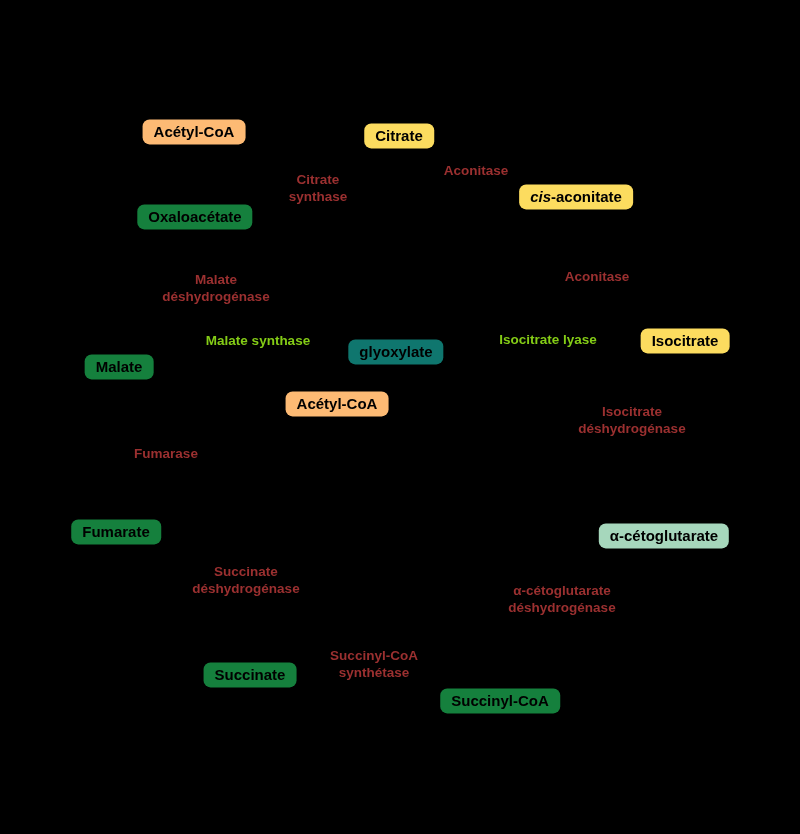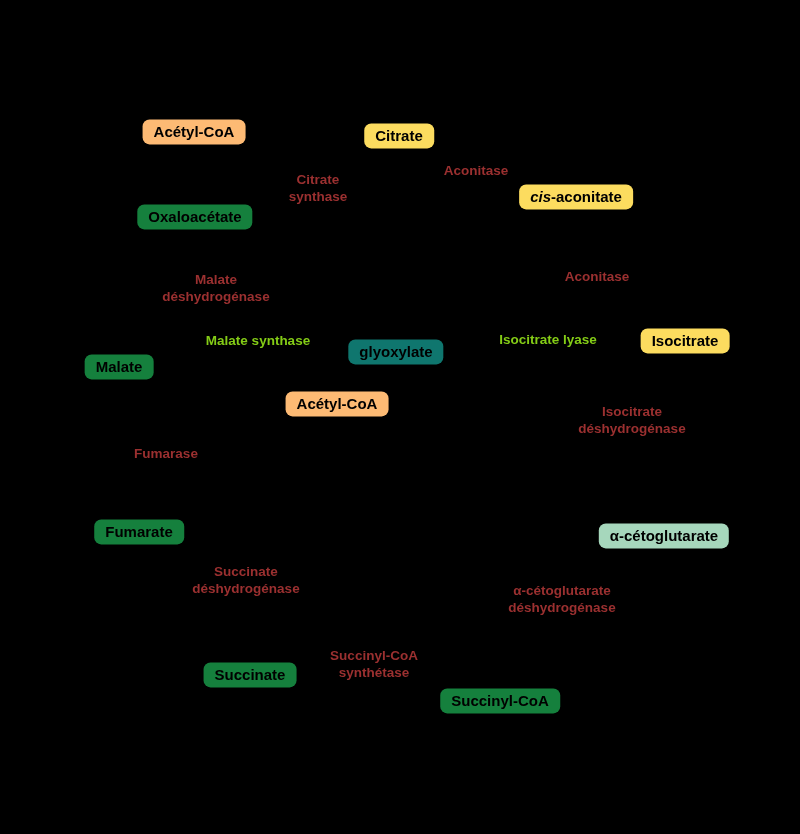--- a/index.html
+++ b/index.html
@@ -58,21 +58,21 @@
   <div class="box blue" style="left:195px; top:217px;">Oxaloacétate</div>
 
   <div class="box yellow" style="left:685px; top:341px;">Isocitrate</div>
 
   <div class="box green-box" style="left:396px; top:352px;">glyoxylate</div>
 
   <div class="box blue" style="left:119px; top:367px;">Malate</div>
 
   <div class="box pink" style="left:337px; top:404px;">Acétyl-CoA</div>
 
-  <div class="box blue" style="left:139px; top:532px;text-align:center;">Fumarate</div>
+  <div class="box blue" style="left:116px; top:532px;text-align:center;">Fumarate</div>
 
   <div class="box teal" style="left:664px; top:536px;">α-cétoglutarate</div>
 
   <div class="box blue" style="left:250px; top:675px;">Succinate</div>
 
   <div class="box blue" style="left:500px; top:701px;">Succinyl-CoA</div>
 
   <div class="enzyme red" style="left:318px; top:189px;">Citrate
 synthase</div>
 

